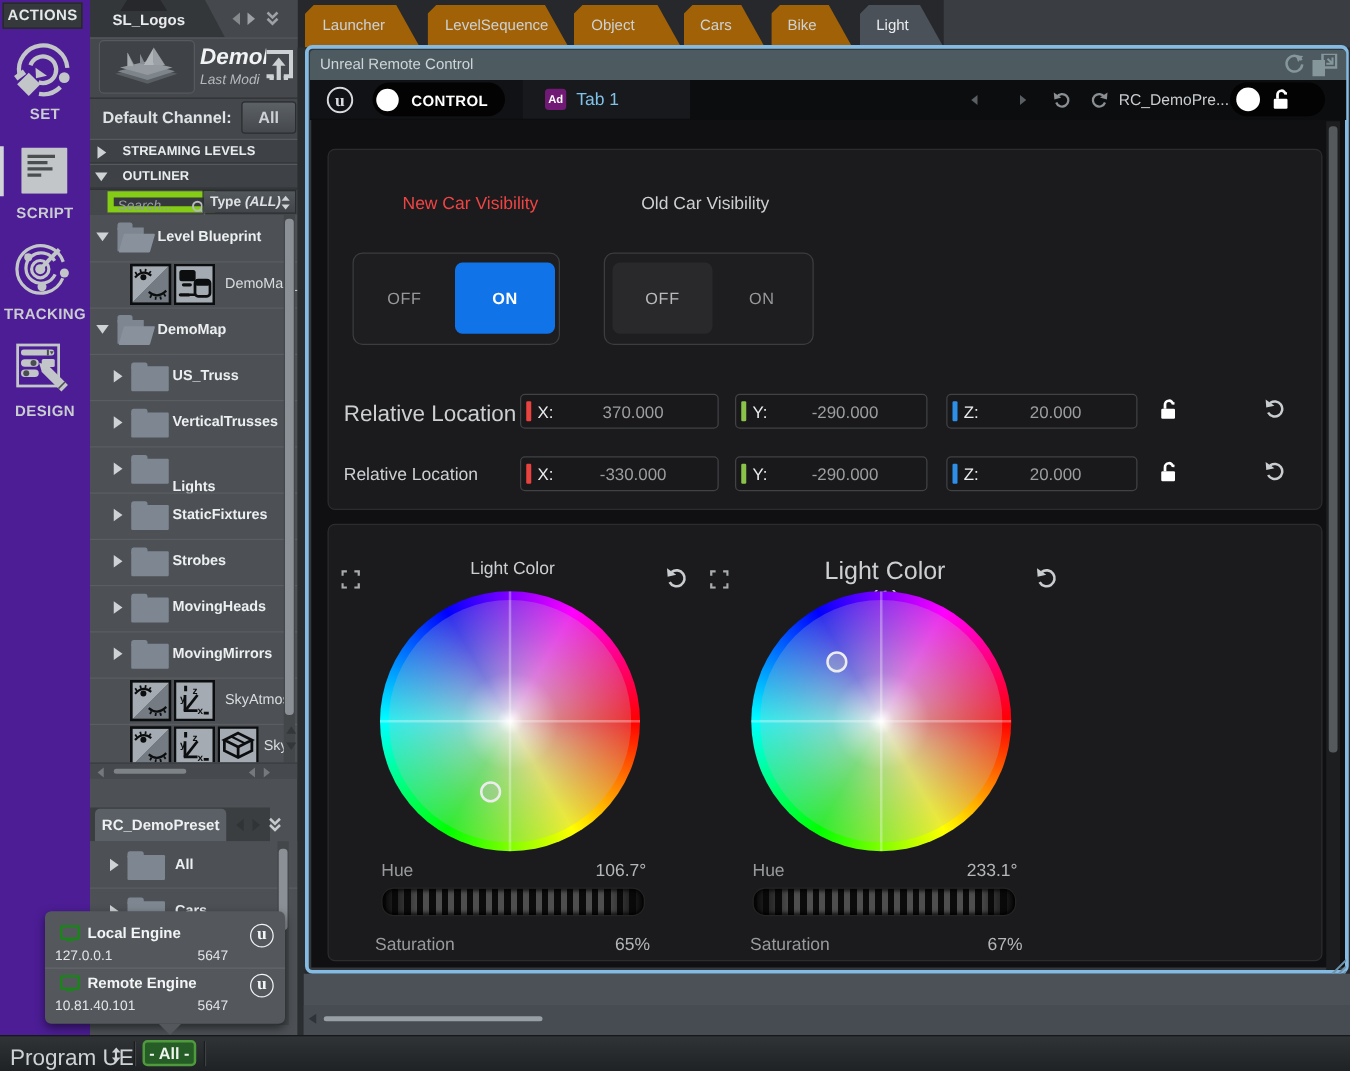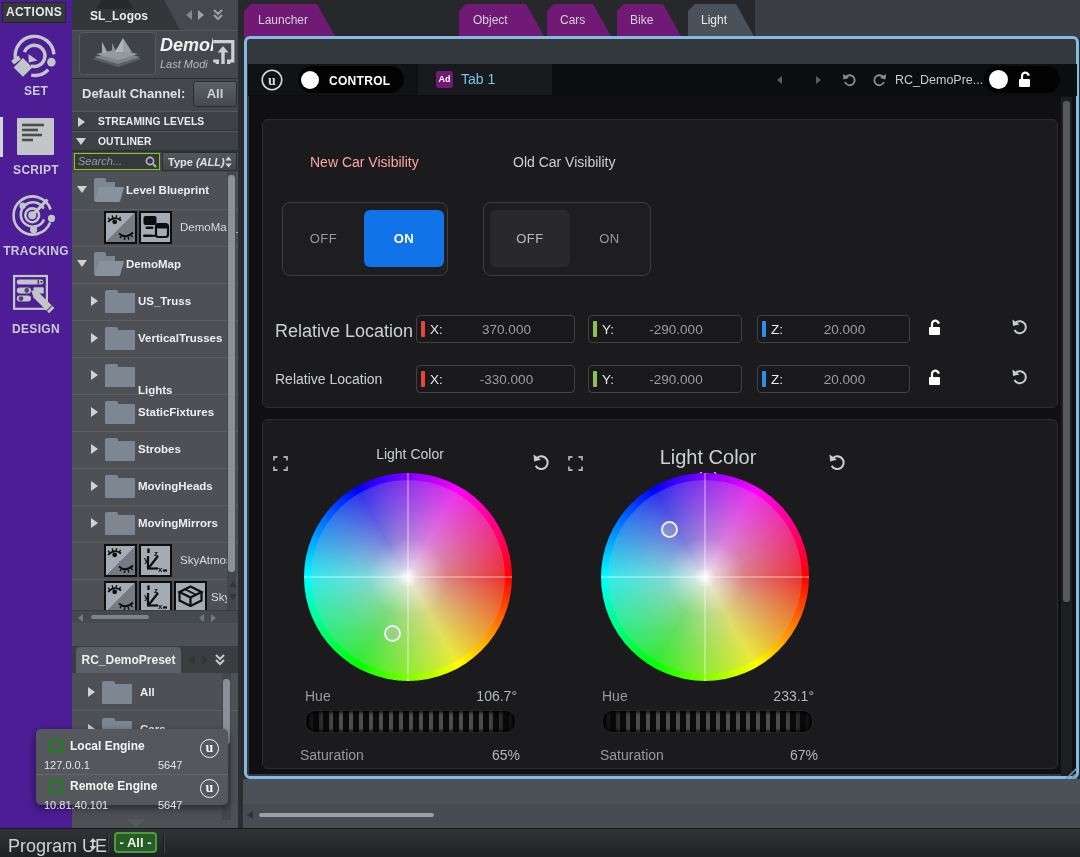--- a/index.html
+++ b/index.html
@@ -30,21 +30,21 @@
 .foldo .fr { position:absolute; left:3px; top:9px; width:25px; height:15px; background:#89929c; transform:skewX(-16deg); border-radius:1px;}
 .tri-r { border-top:5px solid transparent; border-bottom:5px solid transparent; border-left:7px solid #ced2d5; }
 .tri-d { border-left:5px solid transparent; border-right:5px solid transparent; border-top:7px solid #ced2d5; }
 .icon33 { position:absolute; width:33px; height:33px; border:2px solid #0b0d0e; }
 .eye { background:linear-gradient(135deg,#a4abb2 50%,#747b82 50%); }
 .bpi,.axi,.cub { background:#a4abb2; }
 
 
 #tabstrip { left:238px; top:0; width:842px; height:38px; background:#26282c; }
 #tabstrip .light-right { position:absolute; left:517px; top:0; width:325px; height:38px; background:#3a3e43; }
-.mtab { position:absolute; top:4px; height:34px; background:#701a75; color:#ced2d5; font-size:12px; clip-path:polygon(0 7px, 7px 0, calc(100% - 19px) 0, 100% 100%, 0 100%); }
+.mtab { position:absolute; top:4px; height:34px; background:#a16207; color:#ced2d5; font-size:12px; clip-path:polygon(0 7px, 7px 0, calc(100% - 19px) 0, 100% 100%, 0 100%); }
 .mtab span { position:absolute; top:9px; }
 
 
 #win { left:244px; top:36px; width:835px; height:743px; background:#33383c; border:3px solid #85bbe2; border-radius:6px; }
 #titlebar { position:absolute; left:1px; top:1px; width:829px; height:24px; background:#4d5a60; border-radius:3px 3px 0 0; }
 #titlebar .t { position:absolute; left:8px; top:4px; font-size:12px; color:#cdd5d8; }
 #toolbar { position:absolute; left:1px; top:25px; width:829px; height:32px; background:#0c0d0f; }
 #wcontent { position:absolute; left:2px; top:57px; width:827px; height:678px; background:#101012; }
 .panel { position:absolute; left:13px; width:796px; background:#1b1b1d; border:1px solid #2c2c2f; border-radius:6px; }
 
@@ -66,21 +66,21 @@
   background:
    radial-gradient(circle closest-side, rgba(255,255,255,1) 0%, rgba(228,228,228,0.9) 11%, rgba(198,198,198,0.64) 40%, rgba(190,190,190,0.46) 70%, rgba(186,186,186,0.32) 92%, rgba(186,186,186,0.26) 100%),
    conic-gradient(from 90deg, #ff0000, #ffff00 60deg, #00ff00 120deg, #00ffff 180deg, #0000ff 240deg, #ff00ff 300deg, #ff0000 360deg); }
 .wheel .vline { position:absolute; left:103px; top:0; width:2px; height:208px; background:rgba(255,255,255,0.32); }
 .wheel .hline { position:absolute; left:0; top:103px; width:208px; height:2px; background:rgba(255,255,255,0.32); }
 .selector { position:absolute; width:17px; height:17px; border:2.5px solid #ececec; border-radius:50%; background:rgba(190,190,190,0.35); }
 .glabel { position:absolute; font-size:14px; color:#989b9d; }
 .gval { position:absolute; font-size:14px; color:#b4b7b9; text-align:right; }
 
 
-#popup { left:36px; top:729px; width:192px; height:76px; background:#54585c; border-radius:5px; box-shadow:0 3px 8px rgba(0,0,0,0.5); }
+#popup { left:36px; top:729px; width:192px; height:90px; background:#54585c; border-radius:5px; box-shadow:0 3px 8px rgba(0,0,0,0.5); }
 #popup .tail { position:absolute; left:91px; top:90px; border-left:9px solid transparent; border-right:9px solid transparent; border-top:9px solid #54585c; }
 .mon { position:absolute; width:16px; height:12px; border:2px solid #1c821c; border-radius:2px; }
 .mon:after { content:""; position:absolute; left:3px; top:9px; width:6px; height:2px; background:#1c821c; }
 .uec { position:absolute; width:19px; height:19px; border:1.5px solid #f2f4f5; border-radius:50%; color:#f2f4f5; text-align:center; font-family:"Liberation Serif", serif; font-weight:bold; font-size:14px; line-height:16px; }
 
 
 #btmgray { left:243px; top:779px; width:837px; height:49px; background:#4b5157; }
 #btmbar { left:0; top:828px; width:1080px; height:29px; background:linear-gradient(180deg,#313437,#1f2224); border-top:1px solid #17191a; }
 </style>
 </head>
@@ -124,20 +124,23 @@
   <line x1="14.5" y1="14.5" x2="14.5" y2="23" stroke="#0b0d0e" stroke-width="2.2"></line>
   <line x1="9" y1="6.2" x2="20" y2="11.7" stroke="#0b0d0e" stroke-width="1.6"></line>
 </g>
 </defs>
 </svg>
 <div class="abs" id="tabstrip">
   <div class="light-right"></div>
   <div class="mtab" style="left:6px;width:92px">
       <span style="left:14px">Launcher</span>
     </div>
+  <div class="mtab" style="left:104px;width:113px">
+      <span style="left:14px">LevelSequence</span>
+    </div>
   <div class="mtab" style="left:221px;width:86px">
       <span style="left:14px">Object</span>
     </div>
   <div class="mtab" style="left:309px;width:65px">
       <span style="left:13px">Cars</span>
     </div>
   <div class="mtab" style="left:379px;width:65px">
       <span style="left:13px">Bike</span>
     </div>
   <div class="mtab" style="left:450px;width:67px;background:#4b5158;color:#e9ecee">
@@ -249,21 +252,21 @@
   <div class="lp-hdr" style="top:111px;height:20px">
       <div class="tri tri-r" style="left:6px;top:5px"></div>
       <span>STREAMING LEVELS</span>
     </div>
   <div class="lp-hdr" style="top:131px;height:20px">
       <div class="tri tri-d" style="left:4px;top:6px"></div>
       <span>OUTLINER</span>
     </div>
 
   <div class="abs" style="left:0;top:151px;width:166px;height:21px;background:#44484b;border-top:1px solid #303336"></div>
-  <div class="abs" style="left:2px;top:153px;width:86px;height:17px;background:#35393c;border:1px solid #84cc16">
+  <div class="abs" style="left:14px;top:153px;width:86px;height:17px;background:#35393c;border:5px solid #84cc16">
     <span style="position:absolute;left:3px;top:1px;font-style:italic;font-size:11px;color:#969da1">Search...</span>
     <svg style="position:absolute;right:2px;top:2px" width="12" height="12" viewBox="0 0 12 12">
         <circle cx="5" cy="5" r="3.6" fill="none" stroke="#b4b9bc" stroke-width="1.6"></circle>
         <line x1="8" y1="8" x2="11" y2="11" stroke="#b4b9bc" stroke-width="1.8"></line>
       </svg>
   </div>
   <div class="abs" style="left:90px;top:152px;width:75px;height:19px;background:linear-gradient(180deg,#53585d,#42464a);border:1px solid #2b2e31">
     <span style="position:absolute;left:5px;top:3px;font-weight:bold;font-size:11px;color:#dde1e3">Type <i>(ALL)</i></span>
     <svg style="position:absolute;right:3px;top:3px" width="9" height="12" viewBox="0 0 9 12">
         <path d="M1.2 4.5 L4.5 0.5 L7.8 4.5 Z" fill="#ced2d5"></path>
@@ -376,21 +379,21 @@
   <div class="tri" style="left:157px;top:581px;border-left:4px solid transparent;border-right:4px solid transparent;border-bottom:6px solid #33373a"></div>
   <div class="tri" style="left:157px;top:594px;border-left:4px solid transparent;border-right:4px solid transparent;border-top:6px solid #33373a"></div>
 
   <div class="abs" style="left:0;top:610px;width:166px;height:13px;background:#46494d;border-top:1px solid #3a3d40">
     <div class="tri" style="left:6px;top:3px;border-top:4px solid transparent;border-bottom:4px solid transparent;border-right:5px solid #74797d"></div>
     <div class="abs" style="left:19px;top:4px;width:58px;height:4px;background:#7e8387;border-radius:2px"></div>
     <div class="tri" style="left:127px;top:3px;border-top:4px solid transparent;border-bottom:4px solid transparent;border-right:5px solid #74797d"></div>
     <div class="tri" style="left:139px;top:3px;border-top:4px solid transparent;border-bottom:4px solid transparent;border-left:5px solid #74797d"></div>
   </div>
 
-  <div class="abs" style="left:0;top:646px;width:166px;height:27px;background:#3a3e41">
+  <div class="abs" style="left:0;top:646px;width:144px;height:27px;background:#3a3e41">
     <div class="abs" style="left:4px;top:1px;width:105px;height:26px;background:#5a6065;border-radius:4px 4px 0 0;color:#eef0f1;font-weight:bold;font-size:12px;text-align:center;line-height:26px">RC_DemoPreset</div>
     <div class="tri" style="left:117px;top:9px;border-top:5px solid transparent;border-bottom:5px solid transparent;border-right:6px solid #303437"></div>
     <div class="tri" style="left:130px;top:9px;border-top:5px solid transparent;border-bottom:5px solid transparent;border-left:6px solid #303437"></div>
     <svg class="abs" style="left:142px;top:7px" width="12" height="14" viewBox="0 0 12 14">
         <g fill="none" stroke="#c6cacd" stroke-width="2">
           <path d="M2 2 L6 6 L10 2"></path>
           <path d="M2 7 L6 11 L10 7"></path>
         </g>
       </svg>
   </div>
@@ -407,20 +410,32 @@
         <div class="tab"></div>
         <div class="bod"></div>
       </div>
     <div class="treetext" style="left:68px;top:50px">Cars</div>
   </div>
   <div class="abs" style="left:150px;top:673px;width:9px;height:147px;background:#43474a"></div>
   <div class="abs" style="left:151px;top:679px;width:7px;height:65px;background:#8a9095;border-radius:3px"></div>
 </div>
 <div class="abs" style="left:238px;top:38px;width:6px;height:790px;background:#2b2e31"></div>
 <div class="abs" id="win">
+  <div id="titlebar">
+    <div class="t">Unreal Remote Control</div>
+    <svg class="abs" style="right:33px;top:3px" width="17" height="17" viewBox="0 0 17 17">
+      <path d="M 14.2 5.2 A 6.3 6.3 0 1 0 14.8 8.5" fill="none" stroke="#86979b" stroke-width="2"></path>
+      <path d="M 9.5 1.2 L 15.6 1.8 L 11.5 6.6 Z" fill="#86979b"></path>
+    </svg>
+    <svg class="abs" style="right:7px;top:3px" width="21" height="19" viewBox="0 0 21 19">
+      <rect x="9" y="0" width="11" height="11" fill="none" stroke="#86979b" stroke-width="2"></rect>
+      <path d="M 17 3 L 17 8 L 12 8 M 17 8 L 13 4" stroke="#86979b" stroke-width="1.6" fill="none"></path>
+      <rect x="1" y="5" width="10" height="13" fill="#86979b"></rect>
+    </svg>
+  </div>
   <div id="toolbar">
     <div class="abs" style="left:0;top:0;width:170px;height:31px;background:#111215"></div>
     <div class="abs" style="left:170px;top:0;width:134px;height:31px;background:#17191d"></div>
     <svg class="abs" style="left:13px;top:5px" width="22" height="22" viewBox="0 0 22 22">
       <circle cx="11" cy="11" r="9.8" fill="none" stroke="#d7dbdd" stroke-width="1.6"></circle>
       <text x="11" y="16" text-anchor="middle" font-family="Liberation Serif" font-weight="bold" font-size="14" fill="#d7dbdd">u</text>
     </svg>
     <div class="abs" style="left:50px;top:2px;width:106px;height:27px;background:#030303;border-radius:13.5px">
       <div class="abs" style="left:3px;top:4.5px;width:18px;height:18px;background:#fff;border-radius:50%"></div>
       <div class="abs" style="left:31px;top:7.5px;font-weight:bold;font-size:12px;color:#fff;letter-spacing:0.3px">CONTROL</div>
@@ -443,21 +458,21 @@
       <svg class="abs" style="left:32px;top:5px" width="18" height="18" viewBox="0 0 18 18">
         <rect x="3" y="8" width="11" height="8" rx="1" fill="#fff"></rect>
         <path d="M 6 8 L 6 5 A 3.2 3.2 0 0 1 12.4 4.6 L 12.6 2.6" fill="none" stroke="#fff" stroke-width="2.2"></path>
       </svg>
     </div>
   </div>
   <div id="wcontent">
     <div class="abs" style="left:812px;top:1px;width:11px;height:679px;background:#1d1e20"></div>
     <div class="abs" style="left:814px;top:5px;width:7px;height:501px;background:#56595c;border-radius:3px"></div>
     <div class="panel" id="panel1" style="top:23px;height:289px">
-      <div class="abs" style="left:47px;top:34px;font-size:14px;color:#fca5a5">New Car Visibility</div>
+      <div class="abs" style="left:59px;top:34px;font-size:14px;color:#ef4444">New Car Visibility</div>
       <div class="abs" style="left:250px;top:34px;font-size:14px;color:#cdd0d2">Old Car Visibility</div>
       <div class="abs" style="left:19px;top:82px;width:166px;height:74px;background:#1e1e20;border:1.5px solid #3b3d3f;border-radius:8px">
         <div class="abs" style="left:0;top:0;width:81px;height:71px;color:#97999b;font-size:13px;text-align:center;line-height:71px;letter-spacing:0.5px">OFF</div>
         <div class="abs" style="left:81px;top:7px;width:80px;height:57px;background:#1173e8;border-radius:6px;color:#fff;font-weight:bold;font-size:13px;text-align:center;line-height:57px;letter-spacing:0.5px">ON</div>
       </div>
       <div class="abs" style="left:220px;top:82px;width:168px;height:74px;background:#1e1e20;border:1.5px solid #3b3d3f;border-radius:8px">
         <div class="abs" style="left:6px;top:7px;width:80px;height:57px;background:#29292c;border-radius:6px;color:#b9bbbd;font-size:13px;text-align:center;line-height:57px;letter-spacing:0.5px">OFF</div>
         <div class="abs" style="left:86px;top:0;width:79px;height:71px;color:#97999b;font-size:13px;text-align:center;line-height:71px;letter-spacing:0.5px">ON</div>
       </div>
       <div class="abs" style="left:12px;top:201px;font-size:18px;color:#cdd0d2">Relative Location (1)</div>

